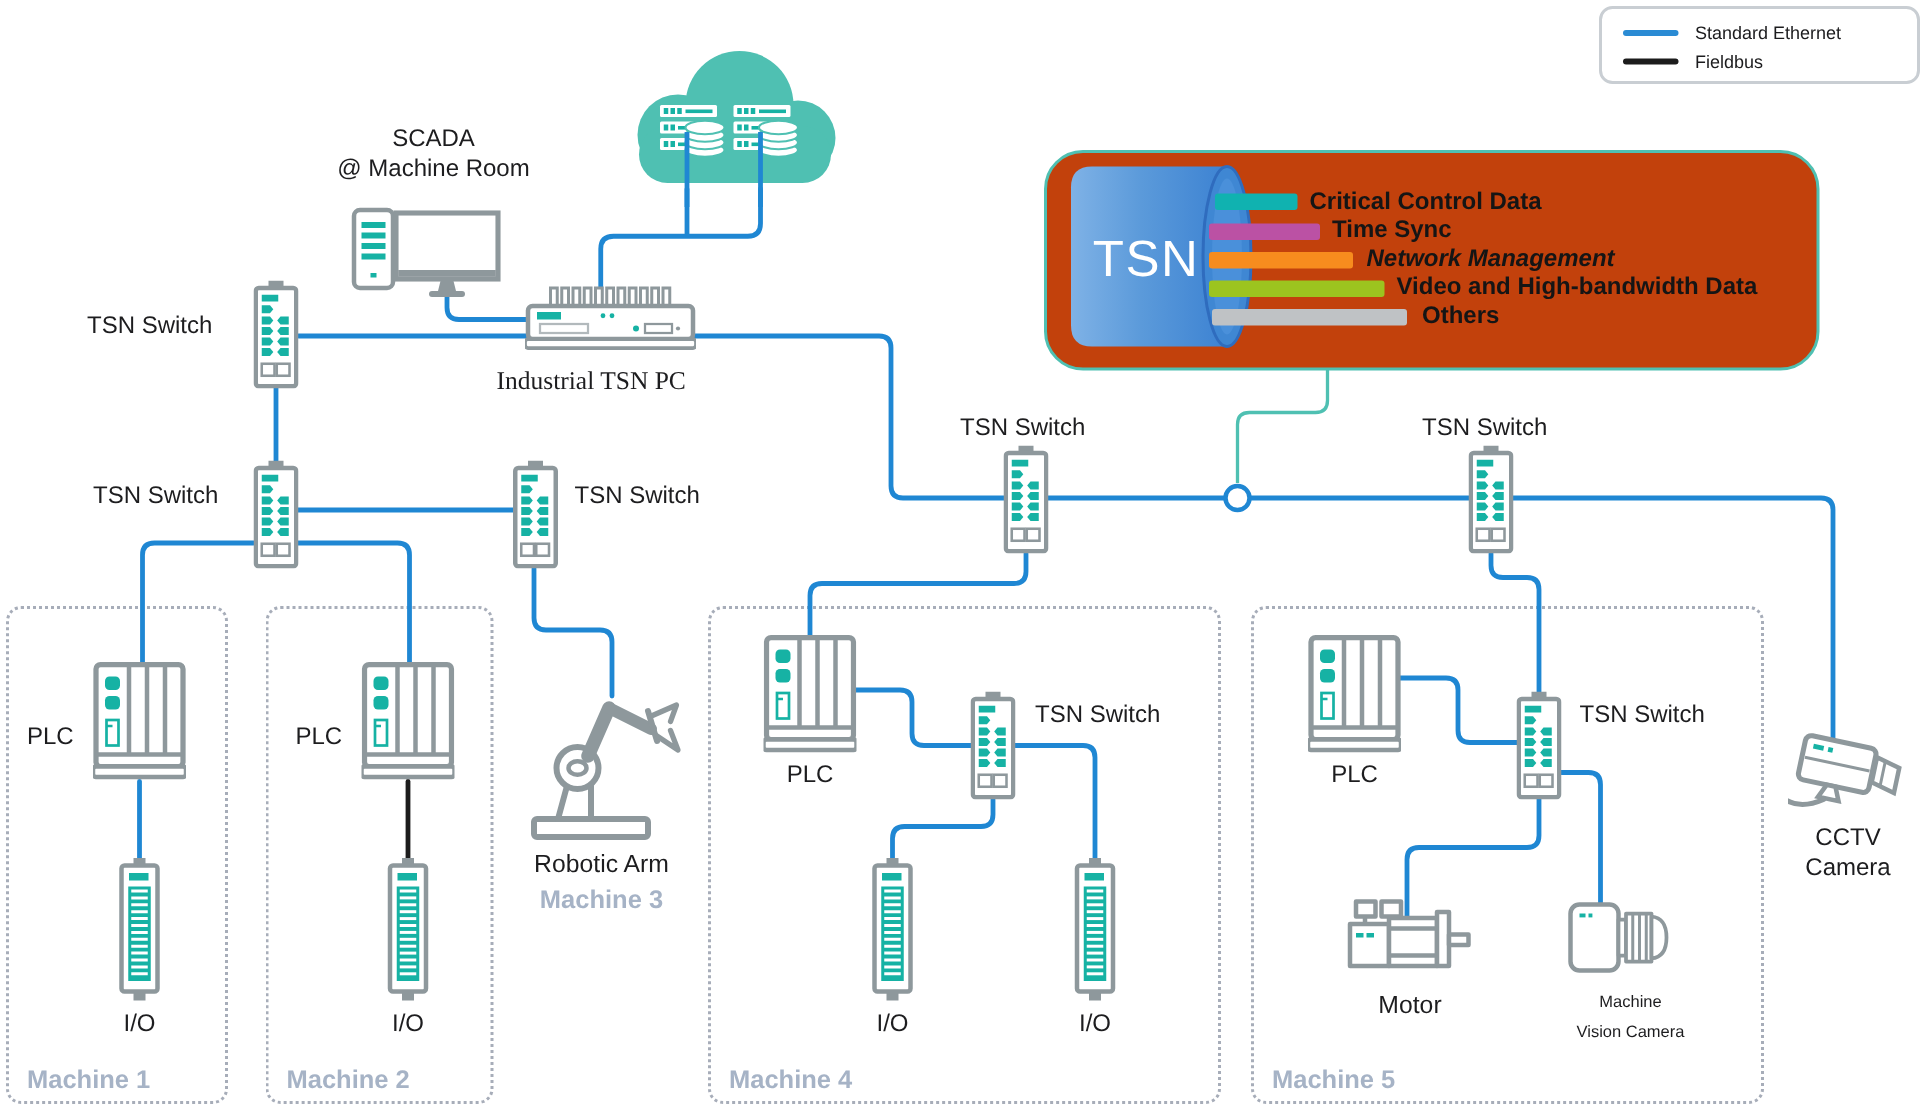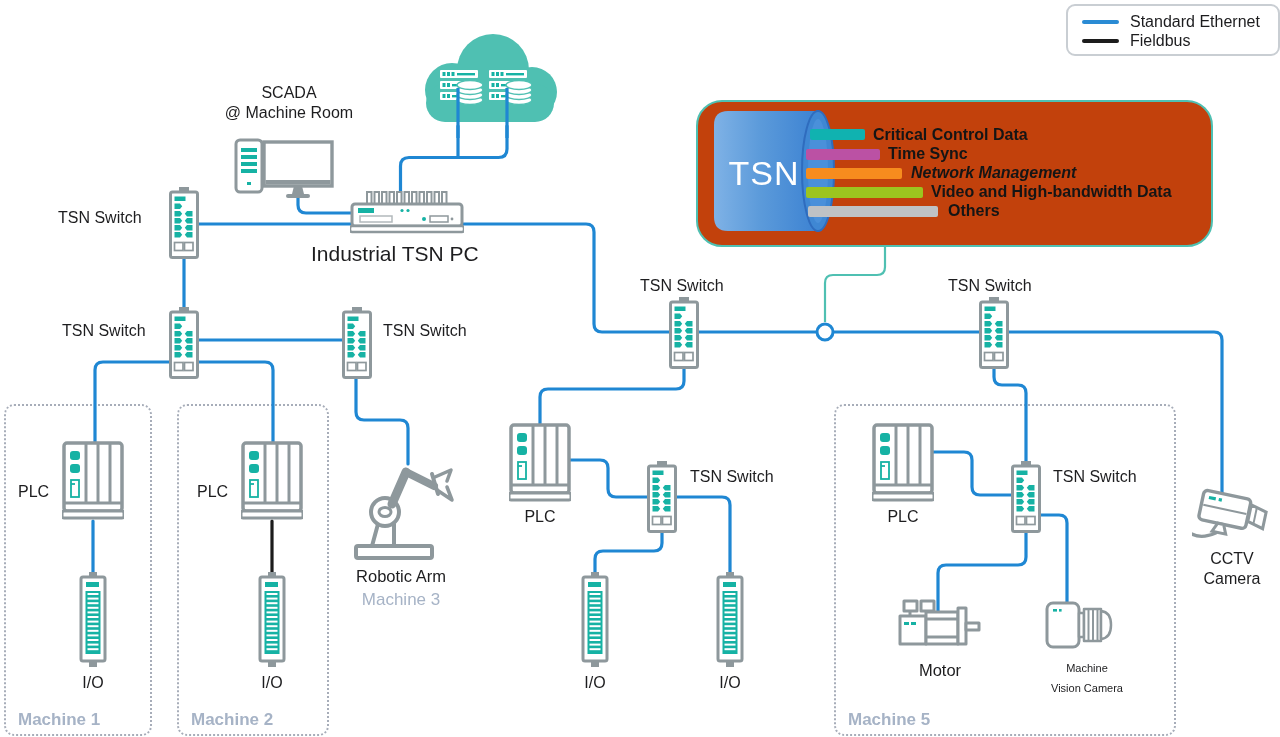--- a/index.html
+++ b/index.html
@@ -9,39 +9,42 @@
   .wires{position:absolute;left:0;top:0;z-index:1;}
   .node{position:absolute;z-index:2;}
   .lbl{position:absolute;z-index:3;font-size:16px;color:#1d1d1f;white-space:nowrap;line-height:20px;}
   .lbl.center{text-align:center;}
   .machine-box{position:absolute;z-index:0;border:2px dotted #a7adb9;border-radius:10px;}
   .machine-lbl{position:absolute;left:12px;bottom:4px;font-size:17px;font-weight:700;color:#a6b3c6;}
   .legend{position:absolute;left:1066px;top:4px;width:210px;height:48px;border:2px solid #c9ced3;
           border-radius:9px;background:#fff;z-index:4;}
   .legend-row{position:absolute;left:14px;display:flex;align-items:center;gap:11px;height:20px;}
   .legend-swatch{width:37px;height:3.5px;border-radius:2px;}
-  .legend-txt{font-size:16px;color:#1c1c1e;}
+  .legend-txt{font-size:12px;color:#1c1c1e;}
   .callout{position:absolute;left:696px;top:100px;width:513px;height:143px;border:2.5px solid #4fc0b2;
            border-radius:26px;background:#c2410c;z-index:4;}
   .cyl{position:absolute;left:6px;top:6px;}
   .tsn-word{position:absolute;left:18px;top:52px;width:96px;text-align:center;font-size:34px;
             color:#fff;letter-spacing:1px;z-index:3;}
   .stream-bar{position:absolute;height:11px;border-radius:2px;z-index:1;}
   .stream-lbl{position:absolute;font-size:16px;font-weight:700;color:#151515;white-space:nowrap;z-index:2;}
 </style>
 </head>
 <body>
 
 <div class="stage">
 
   <div class="machine-box" style="left:4px;top:404px;width:144px;height:328px;">
     <div class="machine-lbl">Machine 1</div>
   </div>
   <div class="machine-box" style="left:177px;top:404px;width:148px;height:328px;">
     <div class="machine-lbl">Machine 2</div>
+  </div>
+  <div class="machine-box" style="left:472px;top:404px;width:338px;height:328px;">
+    <div class="machine-lbl">Machine 4</div>
   </div>
   <div class="machine-box" style="left:834px;top:404px;width:338px;height:328px;">
     <div class="machine-lbl">Machine 5</div>
   </div>
 
   <svg class="wires" width="1280" height="737" viewBox="0 0 1280 737">
     <g fill="none" stroke="#1f87d3" stroke-width="3.2" stroke-linecap="round">
       <path d="M 298 197 L 298 205 Q 298 213 306 213 L 356 213"></path>
       <path d="M 507 126 V 149 Q 507 157.5 498.5 157.5 L 409 157.5 Q 400.5 157.5 400.5 166 V 200 M 458 126 V 157.5"></path>
       <path d="M 199 224 H 356"></path>
@@ -163,21 +166,21 @@
       <rect x="8" y="18" width="16" height="5" fill="#16b2a4"></rect>
       <rect x="10" y="26" width="32" height="6" fill="#fff" stroke="#b2b9bc" stroke-width="1.5"></rect>
       <circle cx="52" cy="20.5" r="1.6" fill="#16b2a4"></circle>
         <circle cx="58" cy="20.5" r="1.6" fill="#16b2a4"></circle>
       <circle cx="74" cy="29" r="2" fill="#16b2a4"></circle>
       <rect x="80" y="26" width="18" height="6" fill="#fff" stroke="#8e989c" stroke-width="1.5"></rect>
       <circle cx="102" cy="29" r="1.4" fill="#8e989c"></circle>
       <rect x="0" y="36" width="114" height="6" rx="2" fill="#fff" stroke="#8e989c" stroke-width="2.5"></rect>
     </svg>
   </div>
-  <div class="lbl" style="left:311px;top:244px;font-size:21px;">Industrial TSN PC</div>
+  <div class="lbl" style="left:331px;top:244px;font-size:17px;font-family:Liberation Serif, serif;">Industrial TSN PC</div>
 
   <div class="node sw-node" style="left:169px;top:187px;">
       <svg width="30" height="72" viewBox="0 0 30 72">
  <rect x="10" y="0" width="10" height="7" fill="#8e989c"></rect>
  <rect x="1.5" y="5" width="27" height="65.5" rx="2" fill="#fff" stroke="#8e989c" stroke-width="3"></rect>
  <rect x="5.5" y="9.5" width="11" height="4.5" fill="#16b2a4"></rect>
  <path d="M5.5 16.5 h5.5 l2.2 2.7 l-2.2 2.7 h-5.5 z" fill="#16b2a4"></path>
  <path d="M5.5 24 h5.5 l2.2 2.7 l-2.2 2.7 h-5.5 z" fill="#16b2a4"></path>
    <path d="M23.5 24 h-5.5 l-2.2 2.7 l2.2 2.7 h5.5 z" fill="#16b2a4"></path>
         <path d="M5.5 31 h5.5 l2.2 2.7 l-2.2 2.7 h-5.5 z" fill="#16b2a4"></path>
@@ -470,21 +473,21 @@
         <ellipse cx="37" cy="52" rx="6" ry="4.5" stroke-width="3"></ellipse>
         <path d="M44 44 L58 12" stroke-width="9"></path>
         <path d="M58 12 L86 26" stroke-width="8"></path>
         <path d="M84 14 L90 34" stroke-width="4"></path>
         <path d="M87 17 L103 10 L99 21" stroke-width="3.5"></path>
         <path d="M89 30 L104 40 L99 27" stroke-width="3.5"></path>
       </g>
     </svg>
   </div>
   <div class="lbl center" style="left:340px;top:566px;font-size:16.5px;width:122px;">Robotic Arm</div>
-  <div class="lbl center" style="left:340px;top:590px;font-size:17px;font-weight:400;color:#a6b3c6;width:122px;">Machine 3</div>
+  <div class="lbl center" style="left:340px;top:590px;font-size:17px;font-weight:700;color:#a6b3c6;width:122px;">Machine 3</div>
 
   <div class="node" style="left:898px;top:596px;">
     <svg width="84" height="52" viewBox="0 0 84 52">
       <g fill="#fff" stroke="#8e989c" stroke-width="3" stroke-linejoin="round">
         <rect x="6" y="5" width="13" height="10"></rect>
           <rect x="23" y="5" width="13" height="10"></rect>
         <line x1="12" y1="15" x2="12" y2="20"></line>
           <line x1="29" y1="15" x2="29" y2="20"></line>
         <rect x="2" y="20" width="26" height="28"></rect>
         <rect x="28" y="16" width="32" height="32"></rect>

